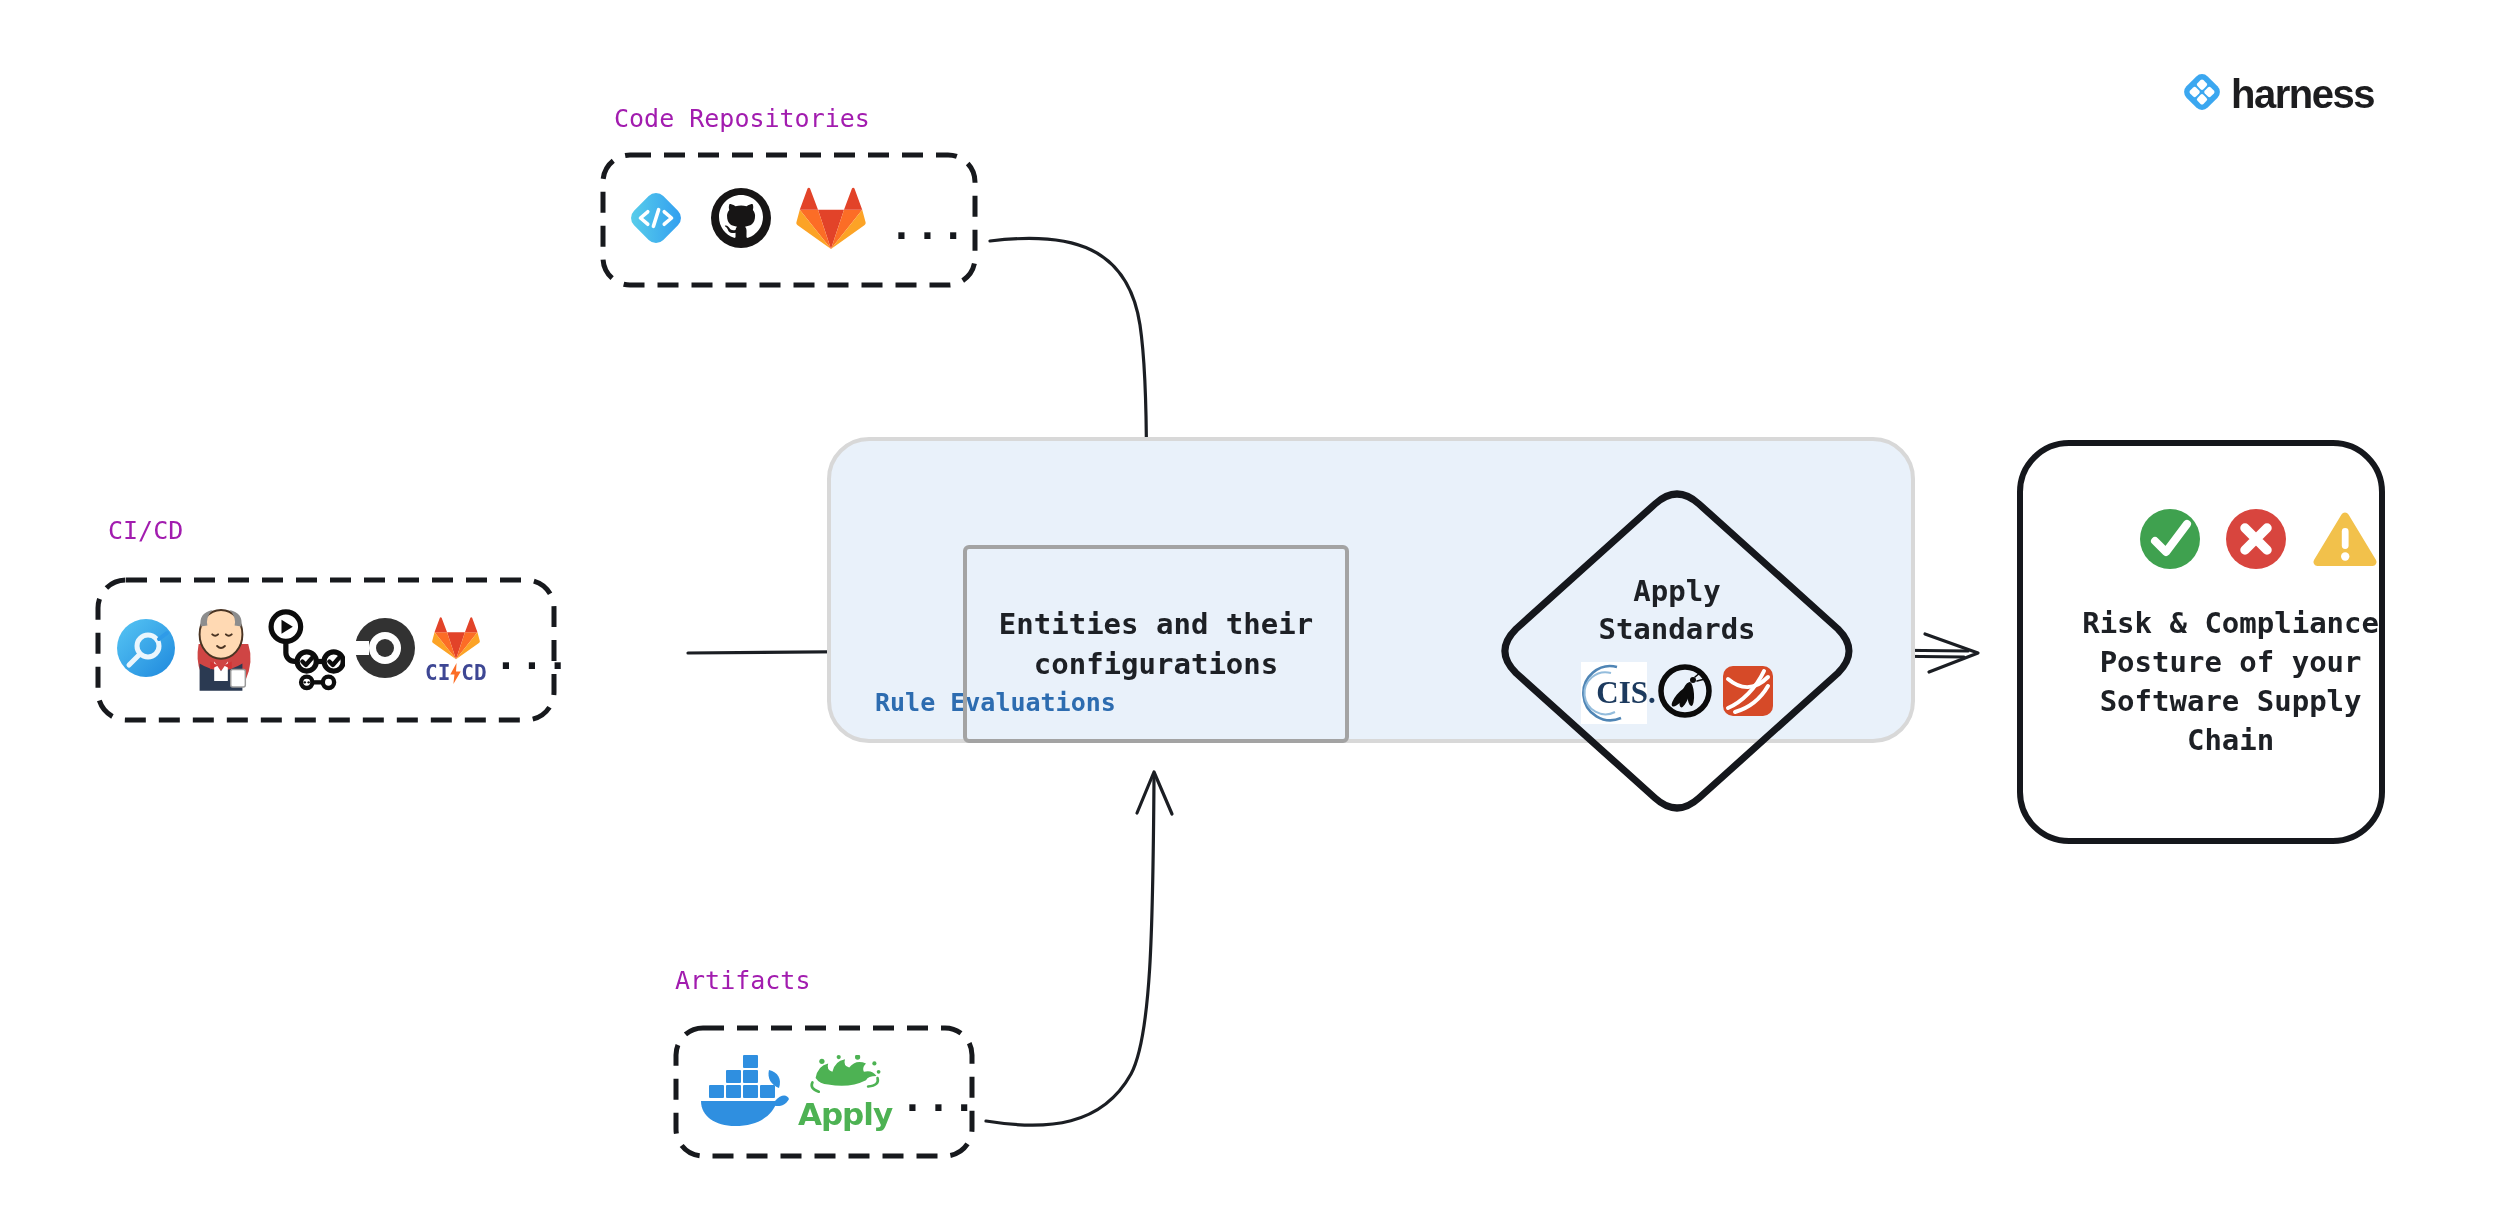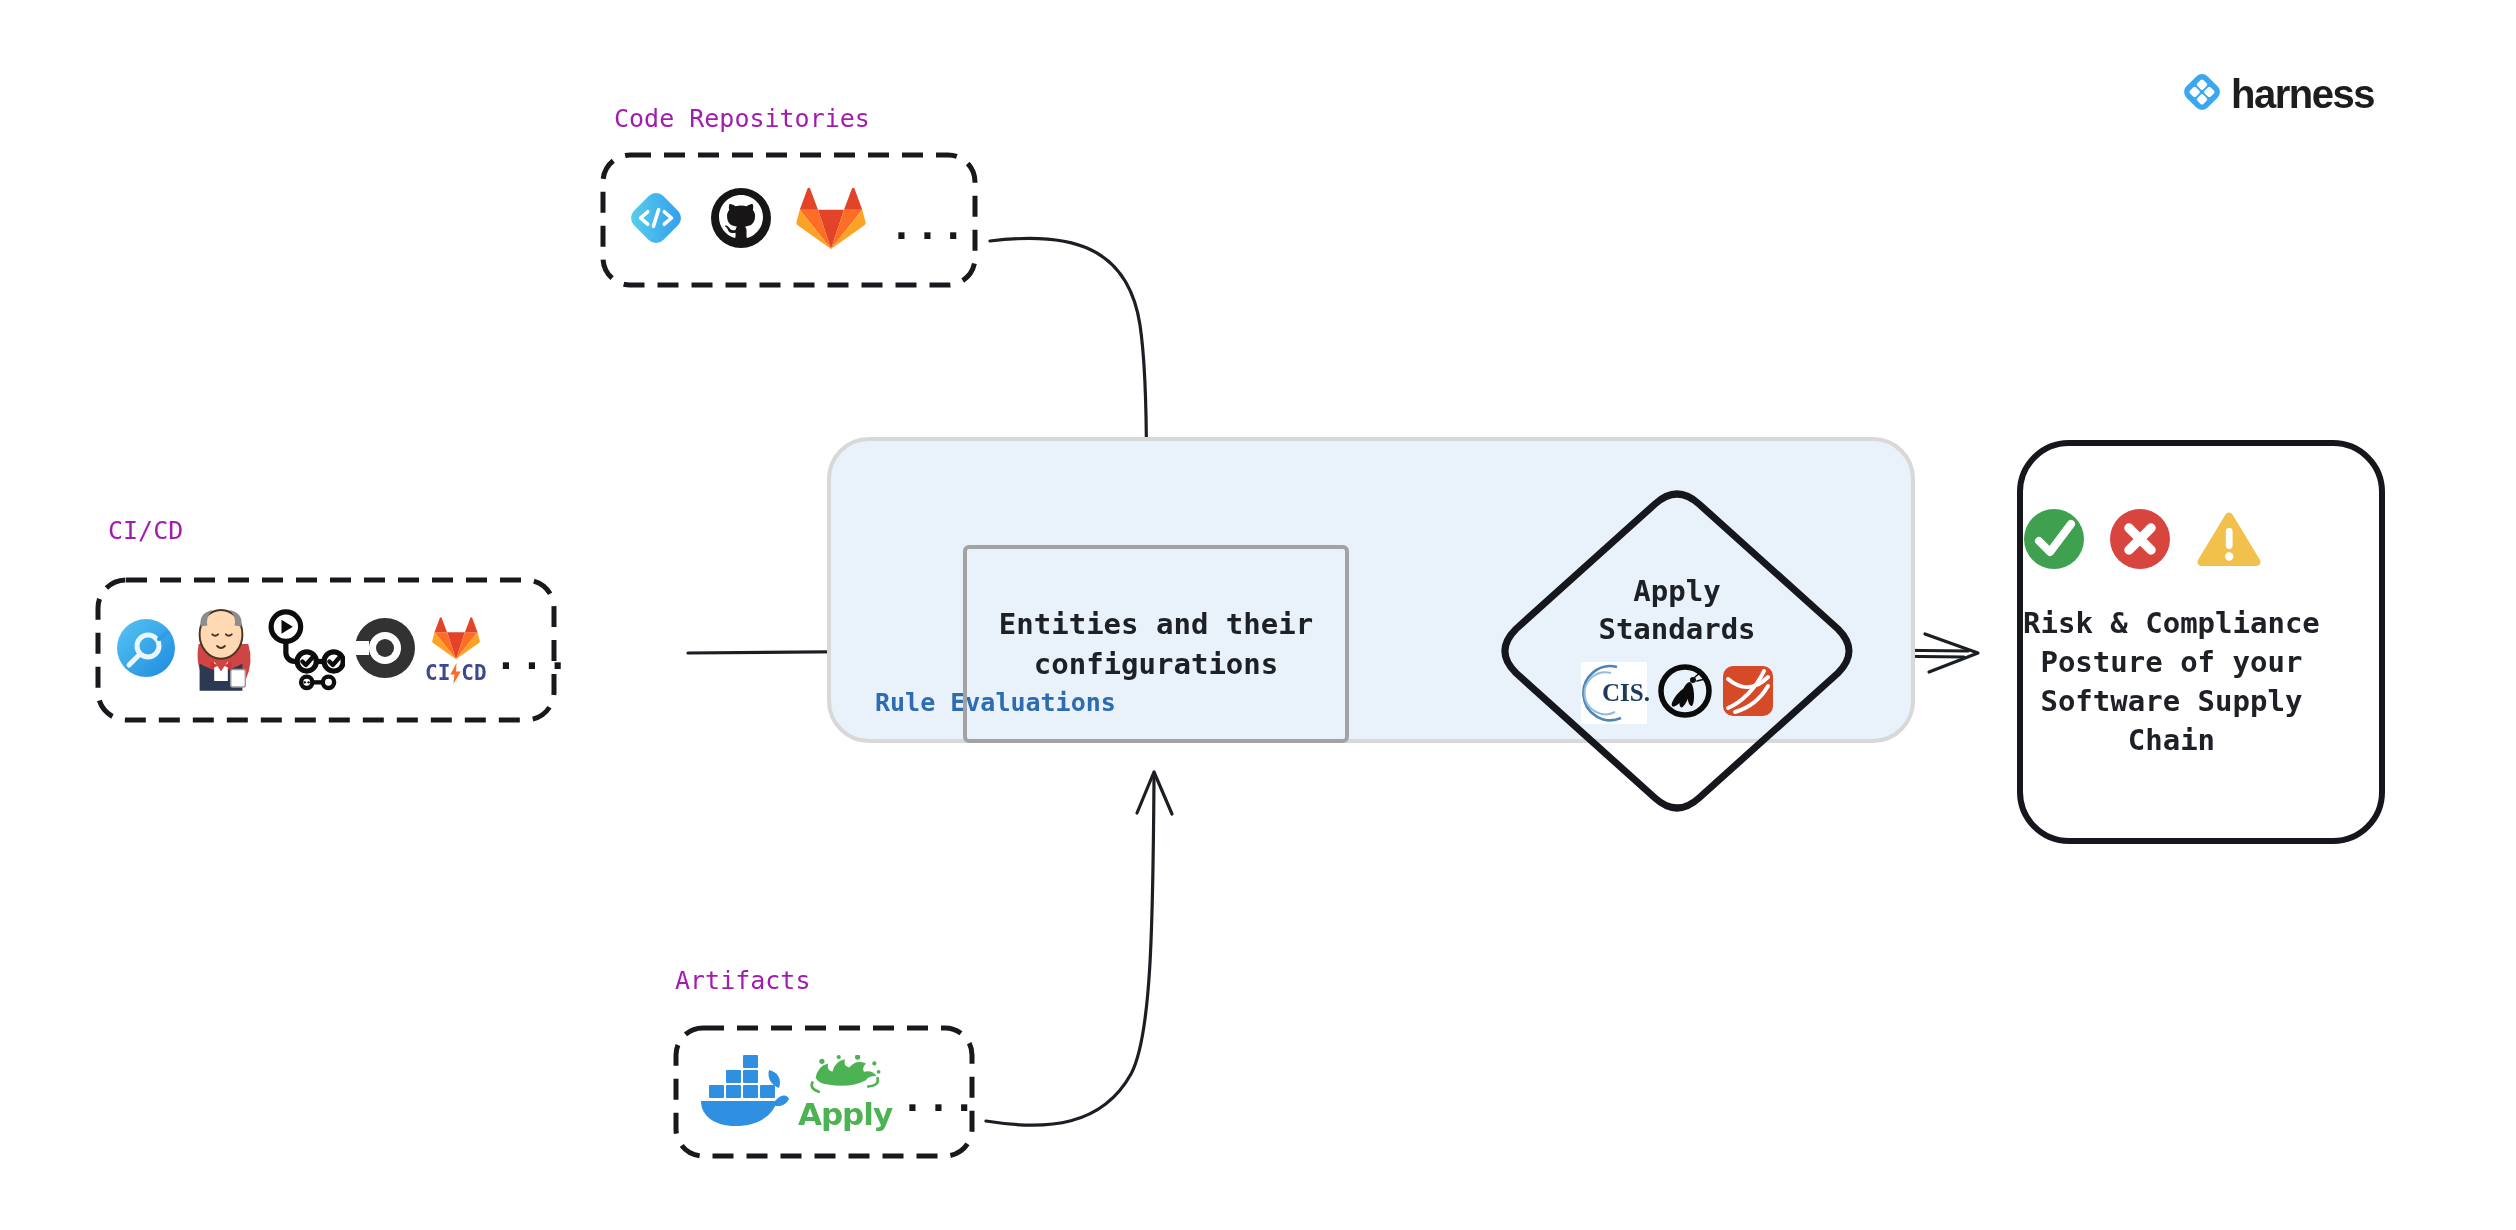--- a/index.html
+++ b/index.html
@@ -23,26 +23,26 @@
     position:absolute;left:963px;top:545px;width:386px;height:198px;box-sizing:border-box;
     border:4px solid #a3a3a3;border-radius:6px;display:flex;flex-direction:column;
     align-items:center;justify-content:center;text-align:center;
     font-size:29px;font-weight:bold;line-height:40px;color:#1d2025;
   }
   .diamond-wrap{position:absolute;left:1490px;top:478px;width:374px;height:346px;}
   .diamond-text{position:absolute;left:0;top:94px;width:100%;text-align:center;
     font-size:29px;font-weight:bold;line-height:38px;color:#1d2025;}
   .standards-row{position:absolute;left:0;top:184px;width:100%;display:flex;justify-content:center;align-items:center;gap:10px;}
   .cis-box{position:relative;width:66px;height:62px;background:#ffffff;display:flex;align-items:center;justify-content:center;}
-  .cis-text{position:relative;z-index:2;font-family:"Liberation Serif",serif;font-weight:bold;font-size:25px;color:#1c3a5e;margin-left:24px;}
+  .cis-text{position:relative;z-index:2;font-family:"Liberation Serif",serif;font-weight:bold;font-size:31px;color:#1c3a5e;margin-left:24px;}
   
   .outcome-box{
     position:absolute;left:2017px;top:440px;width:368px;height:404px;box-sizing:border-box;
     background:#ffffff;border:6px solid #15171c;border-radius:52px;
-    display:flex;flex-direction:column;align-items:flex-start;padding-top:62px;
+    display:flex;flex-direction:column;align-items:flex-end;padding-top:62px;
   }
   .outcome-icons{display:flex;align-items:center;gap:24px;}
   .outcome-text{margin-top:30px;text-align:center;font-size:29px;font-weight:bold;line-height:39px;color:#1d2025;}
   
   .brand{position:absolute;left:2180px;top:70px;display:flex;align-items:center;gap:7px;}
   .brand-name{font-family:"Liberation Sans",sans-serif;font-weight:bold;font-size:40px;letter-spacing:-1.5px;color:#1d1d1f;line-height:44px;}
   
   .gl-cicd{display:flex;flex-direction:column;align-items:center;width:64px;}
   .gl-cicd-text{display:flex;align-items:center;font-size:21px;font-weight:bold;color:#3e4794;line-height:22px;margin-top:2px;}
   

